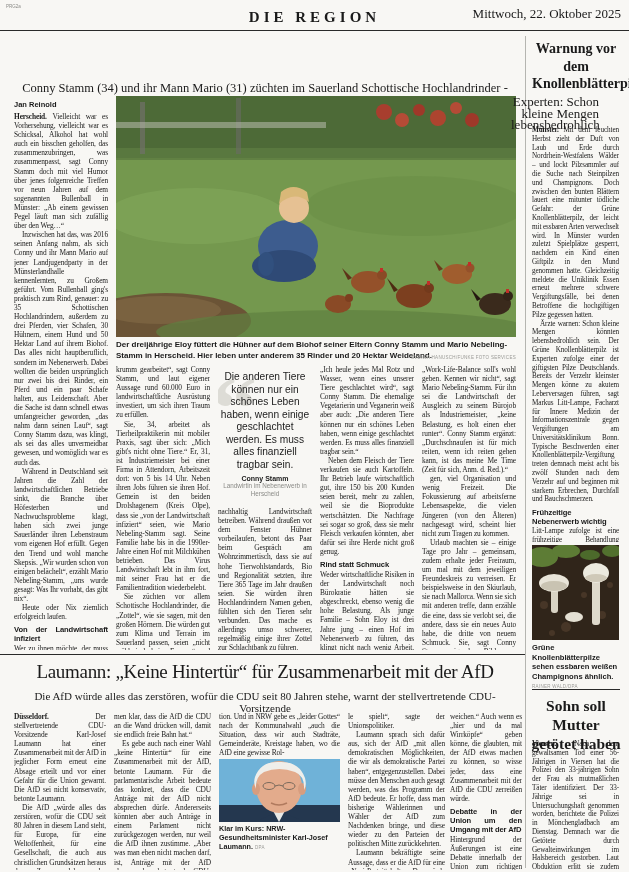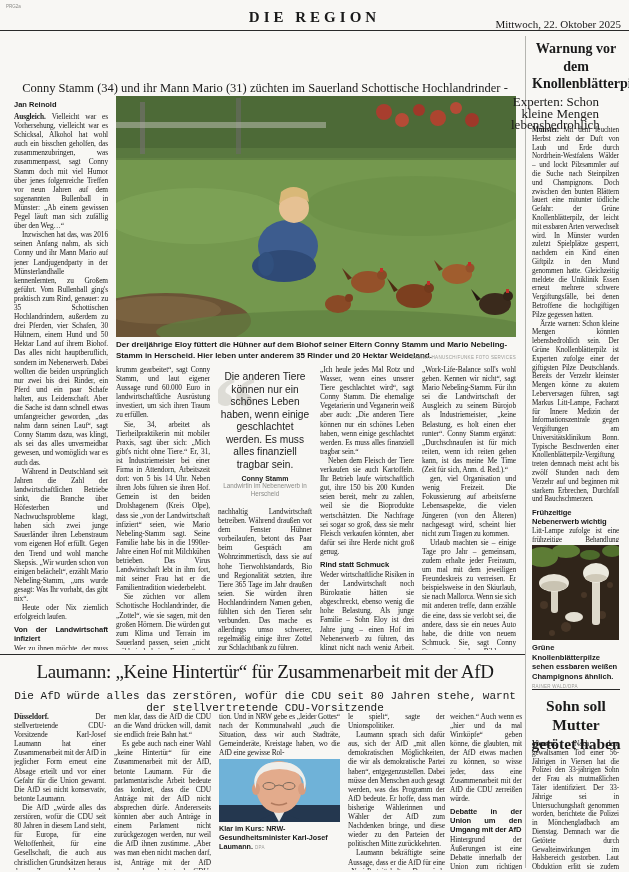--- a/index.html
+++ b/index.html
@@ -4,21 +4,21 @@
 <style>
   html,body{margin:0;padding:0;}
   body{width:629px;height:872px;background:#f8f7f4;color:#1a1a1a;
        font-family:"Liberation Serif",serif;overflow:hidden;position:relative;}
   .page{position:absolute;inset:0;}
 
   
   .pagecode{position:absolute;left:6px;top:4px;font:4.5px "Liberation Sans",sans-serif;color:#8a8a86;}
   .section-title{position:absolute;left:0;right:0;top:9px;text-align:center;
        font-size:15px;font-weight:bold;letter-spacing:4px;}
-  .page-date{position:absolute;right:8px;top:18px;font-size:11px;margin-left:20px;}
+  .page-date{position:absolute;right:8px;top:6px;font-size:13px;margin-left:20px;}
   .header-rule{position:absolute;left:0;right:0;top:30px;height:1px;background:#2a2a2a;}
 
   
   .coltext{font-size:7.4px;line-height:9.1px;text-align:justify;overflow:hidden;
        -webkit-hyphens:auto;hyphens:auto;letter-spacing:-0.1px;}
   .para{margin:0;}
   .para + .para{text-indent:8px;}
   .lead{font-weight:bold;}
   .col-subhead{font:bold 7.6px "Liberation Sans",sans-serif;margin:4px 0 1px 0;}
 
@@ -143,21 +143,21 @@
         <circle cx="233" cy="202" r="4" fill="#7c3f1f"></circle>
       </g>
     </svg>
   </div>
   <div class="photocaption">
     <span>Der dreijährige Eloy füttert die Hühner auf dem Biohof seiner Eltern Conny Stamm und Mario Nebeling-Stamm in Herscheid. Hier leben unter anderem 35 Rinder und 20 Hektar Weideland.</span>
     <span class="credit maincredit">Svenja Hanusch/Funke Foto Services</span>
   </div>
 
   <div class="col c-main1 coltext">
-      <p class="para"><b class="lead">Ausgleich. </b>Vielleicht war es Vorhersehung, vielleicht war es Schicksal, Alkohol hat wohl auch ein bisschen geholfen, das zusammenzubringen, was zusammenpasst, sagt Conny Stamm doch mit viel Humor über jenes folgenreiche Treffen vor neun Jahren auf dem sogenannten Bullenball in Münster: „Ab einem gewissen Pegel läuft man sich zufällig über den Weg…“</p>
+      <p class="para"><b class="lead">Herscheid. </b>Vielleicht war es Vorhersehung, vielleicht war es Schicksal, Alkohol hat wohl auch ein bisschen geholfen, das zusammenzubringen, was zusammenpasst, sagt Conny Stamm doch mit viel Humor über jenes folgenreiche Treffen vor neun Jahren auf dem sogenannten Bullenball in Münster: „Ab einem gewissen Pegel läuft man sich zufällig über den Weg…“</p>
       <p class="para">Inzwischen hat das, was 2016 seinen Anfang nahm, als sich Conny und ihr Mann Mario auf jener Landjugendparty in der Münsterlandhalle kennenlernten, zu Großem geführt. Vom Bullenball ging's praktisch zum Rind, genauer: zu 35 Schottischen Hochlandrindern, außerdem zu drei Pferden, vier Schafen, 30 Hühnern, einem Hund und 50 Hektar Land auf ihrem Biohof. Das alles nicht hauptberuflich, sondern im Nebenerwerb. Dabei wollten die beiden ursprünglich nur zwei bis drei Rinder, ein Pferd und ein paar Schafe halten, aus Leidenschaft. Aber die Sache ist dann schnell etwas umfangreicher geworden, „das nahm dann seinen Lauf“, sagt Conny Stamm dazu, was klingt, als sei das alles unvermeidbar gewesen, und womöglich war es auch das.</p>
       <p class="para">Während in Deutschland seit Jahren die Zahl der landwirtschaftlichen Betriebe sinkt, die Branche über Höfesterben und Nachwuchsprobleme klagt, haben sich zwei junge Sauerländer ihren Lebenstraum vom eigenen Hof erfüllt. Gegen den Trend und wohl manche Skepsis. „Wir wurden schon von einigen belächelt“, erzählt Mario Nebeling-Stamm, „uns wurde gesagt: Was Ihr vorhabt, das gibt nix“.</p>
       <p class="para">Heute oder Nix ziemlich erfolgreich laufen.</p>
       <h4 class="col-subhead">Von der Landwirtschaft infiziert</h4>
       <p class="para">Wer zu ihnen möchte, der muss hoch hinaus, nach Wigginghausen, in der Nähe von Herscheid und Lüdenscheid im Märkischen Kreis gelegen. Viel Wald, viel Wiese, teils alpines Gelände. Der Apfel auf dem Hof der Nebeling-Stamms fällt nicht weit vom Stamm, das Obst bleibt allerdings nicht unter dem Baum liegen, sondern rollt den steilen Hang runter, bis es schließlich in der Einfahrt liegen bleibt.</p>
     </div>
   <div class="col c-main2 coltext">
       <p class="para">krumm gearbeitet“, sagt Conny Stamm, und laut eigener Aussage rund 60.000 Euro in landwirtschaftliche Ausrüstung investiert, um sich ihren Traum zu erfüllen.</p>
       <p class="para">Sie, 34, arbeitet als Tierheilpraktikerin mit mobiler Praxis, sagt über sich: „Mich gibt's nicht ohne Tiere.“ Er, 31, ist Industriemeister bei einer Firma in Attendorn, Arbeitszeit dort: von 5 bis 14 Uhr. Neben ihren Jobs führen sie ihren Hof. Gemein ist den beiden Drolshagenern (Kreis Olpe), dass sie „von der Landwirtschaft infiziert“ seien, wie Mario Nebeling-Stamm sagt. Seine Familie habe bis in die 1990er-Jahre einen Hof mit Milchkühen betrieben. Das Virus Landwirtschaft lebt in ihm fort, mit seiner Frau hat er die Familientradition wiederbelebt.</p>
       <p class="para">Sie züchten vor allem Schottische Hochlandrinder, die „Zottel“, wie sie sagen, mit den großen Hörnern. Die würden gut zum Klima und Terrain im Sauerland passen, seien „nicht wählerisch beim Fressen“ und deshalb auch gut für die Landschaftspflege. Zwei von ihnen, Dora und Frieda, trotten an diesem Tag über eine Weide neben dem Haus der Familie, umgeben von Pferden und Hühnern. Einzig das triste Oktoberwetter stört das Idyll.</p>
@@ -233,21 +233,21 @@
   </div>
 
   <div class="sb-rule"></div>
   <h2 class="crime-headline" style="margin:0;">Sohn soll Mutter getötet haben</h2>
   <div class="crime-body coltext" style="font-size:7.2px;line-height:8.8px;">
       <p class="para"><b class="lead">Viersen. </b>Nach dem gewaltsamen Tod einer 56-Jährigen in Viersen hat die Polizei den 33-jährigen Sohn der Frau als mutmaßlichen Täter identifiziert. Der 33-Jährige sei in Untersuchungshaft genommen worden, berichtete die Polizei in Mönchengladbach am Dienstag. Demnach war die Getötete durch Gewalteinwirkungen im Halsbereich gestorben. Laut Obduktion erlitt sie zudem Verletzungen durch stumpfe und spitze Gewalt. Die Tote wurde am Sonntagabend von zur Türöffnung gerufenen Feuerwehrleuten in ihrer Wohnung gefunden. Bekannte hatten die 56-Jährige vermisst. Sie war am Freitag nicht zu einer Verabredung erschienen, außerdem brannte in ihrer Wohnung Licht. afp</p>
     </div>
 
   <div class="bottom-rule"></div>
   <h1 class="afd-headline" style="margin:0;">Laumann: „Keine Hintertür“ für Zusammenarbeit mit der AfD</h1>
-  <h2 class="afd-subhead" style="margin:0;font-weight:normal;font-family:Liberation Mono, monospace;">Die AfD würde alles das zerstören, wofür die CDU seit 80 Jahren stehe, warnt der stellvertretende CDU-Vorsitzende</h2>
+  <h2 class="afd-subhead" style="margin:0;font-weight:normal;">Die AfD würde alles das zerstören, wofür die CDU seit 80 Jahren stehe, warnt der stellvertretende CDU-Vorsitzende</h2>
 
   <div class="col c-afd1 coltext">
       <p class="para"><b class="lead">Düsseldorf. </b>Der stellvertretende CDU-Vorsitzende Karl-Josef Laumann hat einer Zusammenarbeit mit der AfD in jeglicher Form erneut eine Absage erteilt und vor einer Gefahr für die Union gewarnt. Die AfD sei nicht konservativ, betonte Laumann.</p>
       <p class="para">Die AfD „würde alles das zerstören, wofür die CDU seit 80 Jahren in diesem Land steht, für Europa, für eine Weltoffenheit, für eine Gesellschaft, die auch aus christlichen Grundsätzen heraus das Zusammenleben der Menschen organisieren möchte“, sagte der nordrheinwestfälische Gesundheits- und Arbeitsminister im WDR 5-„Morgenecho“. „Es ist ja auch vollkom-</p>
     </div>
   <div class="col c-afd2 coltext">
       <p class="para">men klar, dass die AfD die CDU an die Wand drücken will, damit sie endlich freie Bahn hat.“</p>
       <p class="para">Es gebe auch nach einer Wahl „keine Hintertür“ für eine Zusammenarbeit mit der AfD, betonte Laumann. Für die parlamentarische Arbeit bedeute das konkret, dass die CDU Anträge mit der AfD nicht absprechen dürfe. Andererseits könnten aber auch Anträge in einem Parlament nicht zurückgezogen werden, nur weil die AfD ihnen zustimme. „Aber was man eben nicht machen darf, ist, Anträge mit der AfD abzusprechen, betonte der CDU-Politiker.</p>
     </div>
 

